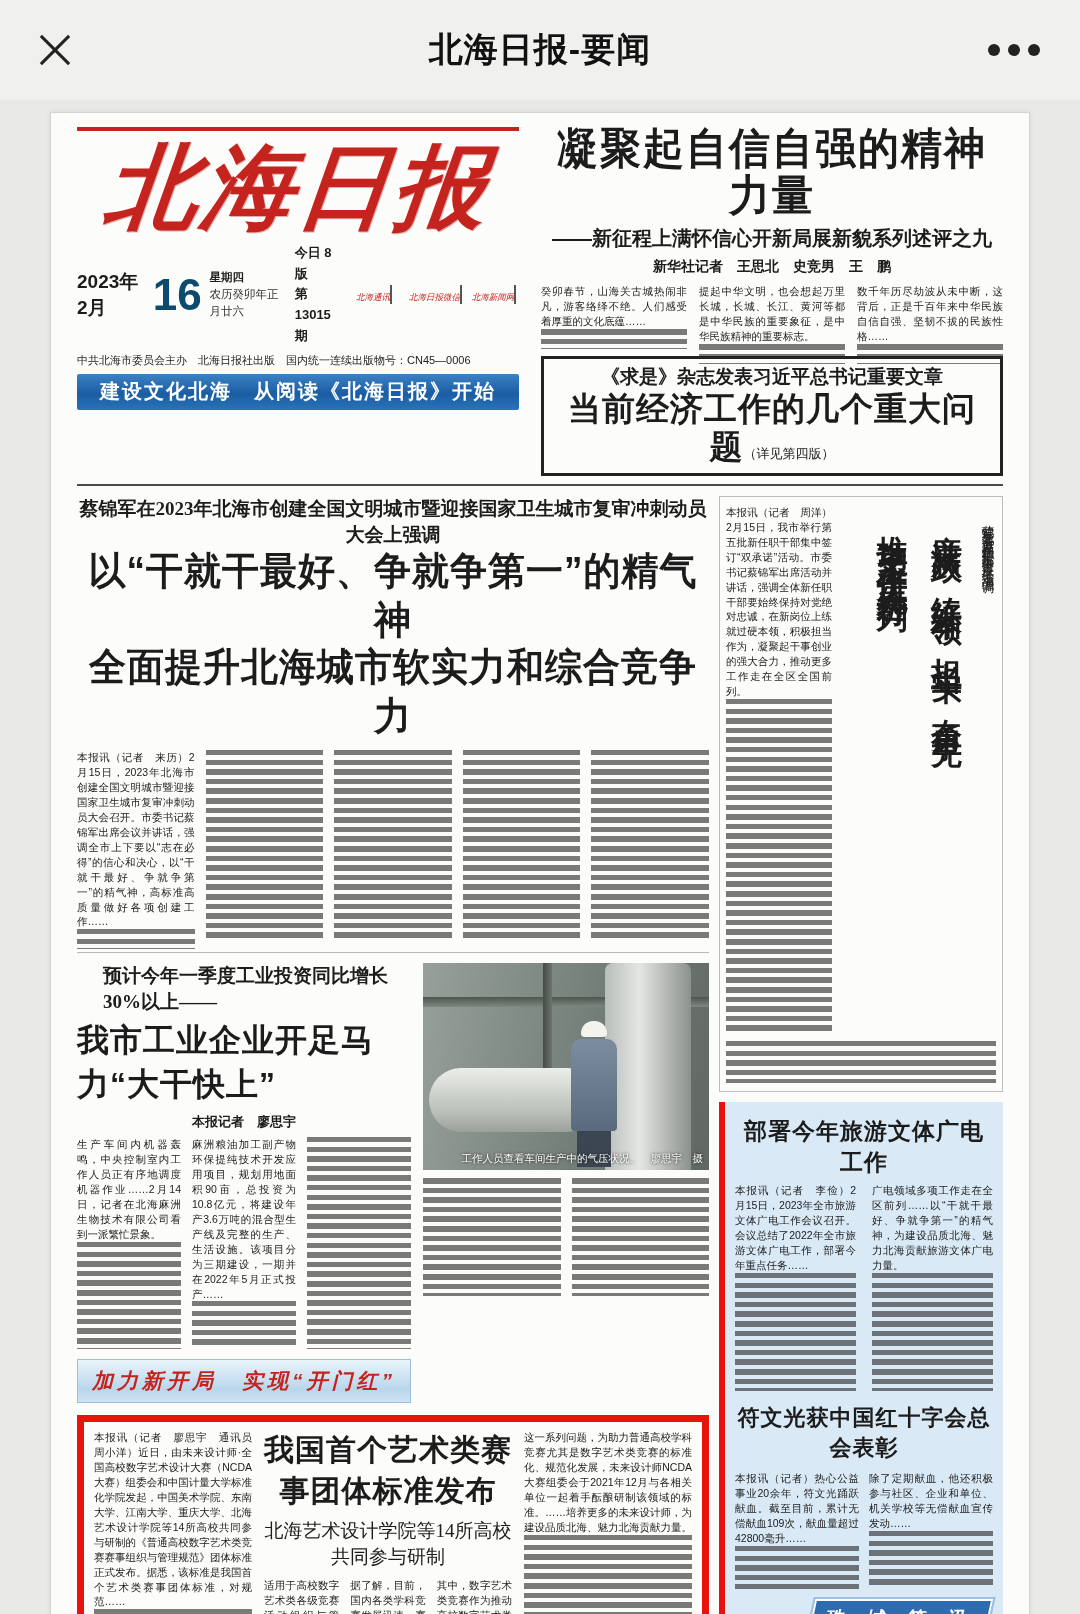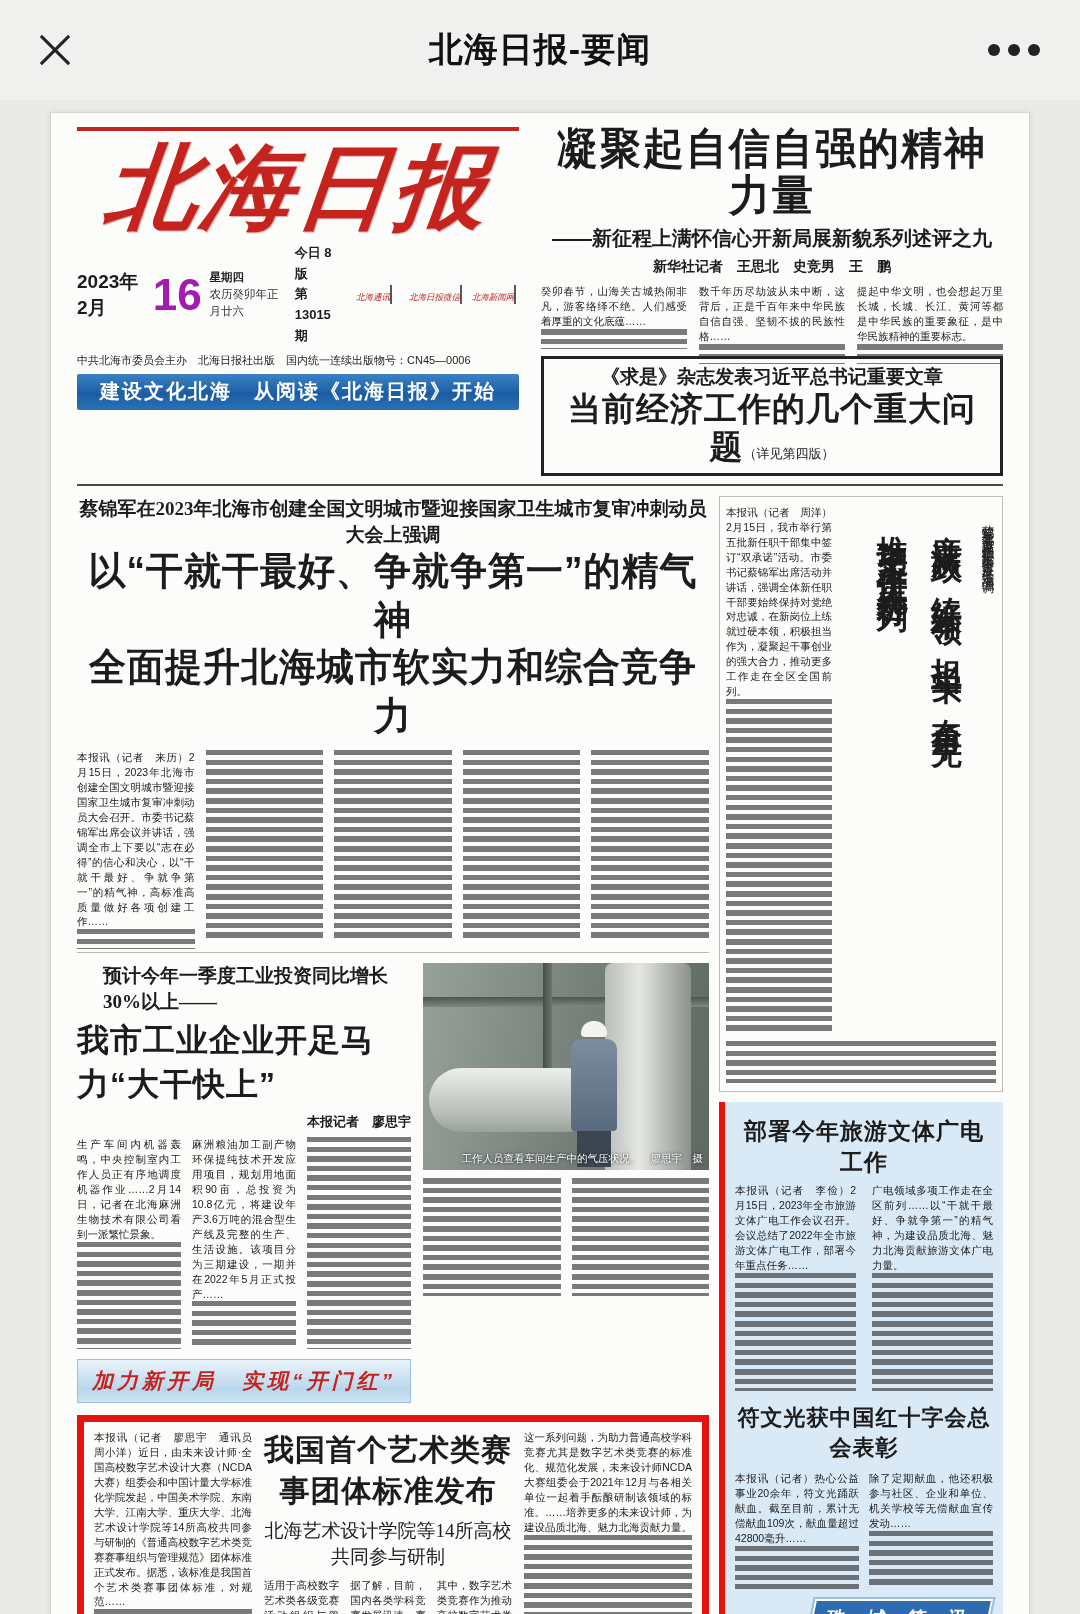--- a/index.html
+++ b/index.html
@@ -19,21 +19,21 @@
   .tiny{font-size:10.5px;line-height:1.42;text-align:justify;color:#1b1b1b}
   .gk{background-image:repeating-linear-gradient(to bottom,rgba(35,35,35,.60) 0px,rgba(35,35,35,.60) 5.5px,transparent 5.5px,transparent 9.6px)}
   .gkfill{flex:1;min-height:20px;background-image:repeating-linear-gradient(to bottom,rgba(35,35,35,.60) 0px,rgba(35,35,35,.60) 5.5px,transparent 5.5px,transparent 9.6px)}
   .col{display:flex;flex-direction:column;flex:1}
   
   .hdr{display:flex;gap:22px;border-bottom:2px solid #4a4a46;padding-bottom:8px}
   .hdr-l{width:442px;flex:none;border-top:4px solid #c5231e;padding-top:4px}
   .brand{font-family:"DejaVu Serif","Liberation Serif",serif;font-weight:900;font-style:italic;color:#c5231e;font-size:92px;letter-spacing:4px;transform:skewX(-6deg);text-align:center;line-height:1.15;text-shadow:1px 1px 0 rgba(180,20,20,.35)}
   .dateline{display:flex;align-items:center;gap:8px;margin-top:2px}
   .d-pre{font-size:19px;font-weight:700}
-  .d-day{font-size:44px;font-weight:900;color:#a21caf;line-height:.9}
+  .d-day{font-size:44px;font-weight:900;color:#0c4a6e;line-height:.9}
   .d-mid{font-size:11.5px;line-height:1.5;font-weight:700}
   .d-mid .sub{font-weight:400;color:#333}
   .d-ed{font-size:13px;font-weight:700;line-height:1.6}
   .qrs{display:flex;gap:10px;margin-left:auto}
   .qr{width:50px;text-align:center}
   .qr .lbl{font-size:8.5px;color:#c5231e;font-style:italic;white-space:nowrap}
   .qr .code{width:44px;height:44px;margin:2px auto 0;border:1px solid #555;background-image:repeating-linear-gradient(0deg,#2a2a2a 0 3px,transparent 3px 6px),repeating-linear-gradient(90deg,#2a2a2a 0 3px,#fff 3px 6px)}
   .publine{font-size:11px;color:#222;margin-top:6px;white-space:nowrap}
   .bluebar{margin-top:6px;height:36px;background:linear-gradient(180deg,#3b82c4,#1b5da3 55%,#2a72b8);color:#fff;font-weight:700;font-size:20px;letter-spacing:2px;display:flex;align-items:center;justify-content:center;border-radius:2px}
   .hdr-r{flex:1;display:flex;flex-direction:column}
@@ -52,21 +52,21 @@
   
   .lead .strap{font-family:"Liberation Serif","DejaVu Serif",serif;font-weight:700;font-size:19px;text-align:center}
   .lead .t{font-size:37px;font-weight:900;text-align:center;letter-spacing:1px;line-height:1.3;transform:scaleY(1.04)}
   .lead-cols{display:flex;gap:11px;height:192px;margin-top:10px}
   .rule{border-top:1px solid #b9b9b2;margin:10px 0}
   
   .ind{display:flex;gap:12px}
   .ind-l{flex:1;min-width:0;display:flex;flex-direction:column}
   .kicker{font-size:19px;font-weight:700;font-family:"Liberation Serif","DejaVu Serif",serif;padding-left:26px}
   .ind-t{font-size:32px;font-weight:900;letter-spacing:1px;margin-top:4px}
-  .ind-by{font-size:13px;text-align:right;margin:6px 0;font-family:Liberation Sans, sans-serif;font-weight:700}
+  .ind-by{font-size:13px;text-align:center;margin:6px 0;font-family:Liberation Sans, sans-serif;font-weight:700}
   .ind-cols{display:flex;gap:11px;height:212px}
   .ribbon{margin-top:10px;height:44px;background:linear-gradient(180deg,#eaf4fb,#b9d6ec 70%,#cfe4f4);border:1px solid #9cc0dc;display:flex;align-items:center;justify-content:center;color:#c5231e;font-weight:900;font-style:italic;font-size:21px;letter-spacing:4px}
   .ind-r{width:286px;flex:none;display:flex;flex-direction:column}
   .photo{height:207px;position:relative;background:linear-gradient(100deg,#97a09a,#727c76 60%,#5f6862);overflow:hidden}
   .tankV{position:absolute;right:18px;top:0;width:86px;height:252px;background:linear-gradient(90deg,#b9beba,#e4e6e2 40%,#8b918c);border-radius:8px}
   .tankH{position:absolute;left:6px;bottom:38px;width:170px;height:64px;border-radius:32px;background:linear-gradient(180deg,#eceeea,#b9beb8 70%,#9aa09a)}
   .pipe1{position:absolute;left:0;top:34px;width:100%;height:10px;background:linear-gradient(180deg,#4e554f,#7f8781)}
   .pipe2{position:absolute;left:120px;top:0;width:9px;height:150px;background:linear-gradient(90deg,#454c46,#6e756f)}
   .worker{position:absolute;left:142px;top:58px;width:58px;height:150px}
   .worker .hat{width:26px;height:16px;border-radius:13px 13px 4px 4px;background:#f4f4ee;margin:0 auto}
@@ -136,25 +136,25 @@
     <div class="hdr-r">
       <div class="tr-title">凝聚起自信自强的精神力量</div>
       <div class="tr-sub">——新征程上满怀信心开新局展新貌系列述评之九</div>
       <div class="tr-by">新华社记者　王思北　史竞男　王　鹏</div>
       <div class="tr-cols">
         <div class="col">
               <div class="tiny">癸卯春节，山海关古城热闹非凡，游客络绎不绝。人们感受着厚重的文化底蕴……</div>
               <div class="gkfill"></div>
             </div>
         <div class="col">
-              <div class="tiny">数千年历尽劫波从未中断，这背后，正是千百年来中华民族自信自强、坚韧不拔的民族性格……</div>
+              <div class="tiny">提起中华文明，也会想起万里长城，长城、长江、黄河等都是中华民族的重要象征，是中华民族精神的重要标志。</div>
               <div class="gkfill"></div>
             </div>
         <div class="col">
-              <div class="tiny">提起中华文明，也会想起万里长城，长城、长江、黄河等都是中华民族的重要象征，是中华民族精神的重要标志。</div>
+              <div class="tiny">数千年历尽劫波从未中断，这背后，正是千百年来中华民族自信自强、坚韧不拔的民族性格……</div>
               <div class="gkfill"></div>
             </div>
       </div>
       <div class="qiushi">
         <div class="l1">《求是》杂志发表习近平总书记重要文章</div>
         <div class="l2"><span>当前经济工作的几个重大问题</span><span class="note">（详见第四版）</span></div>
       </div>
     </div>
   </div>
 

